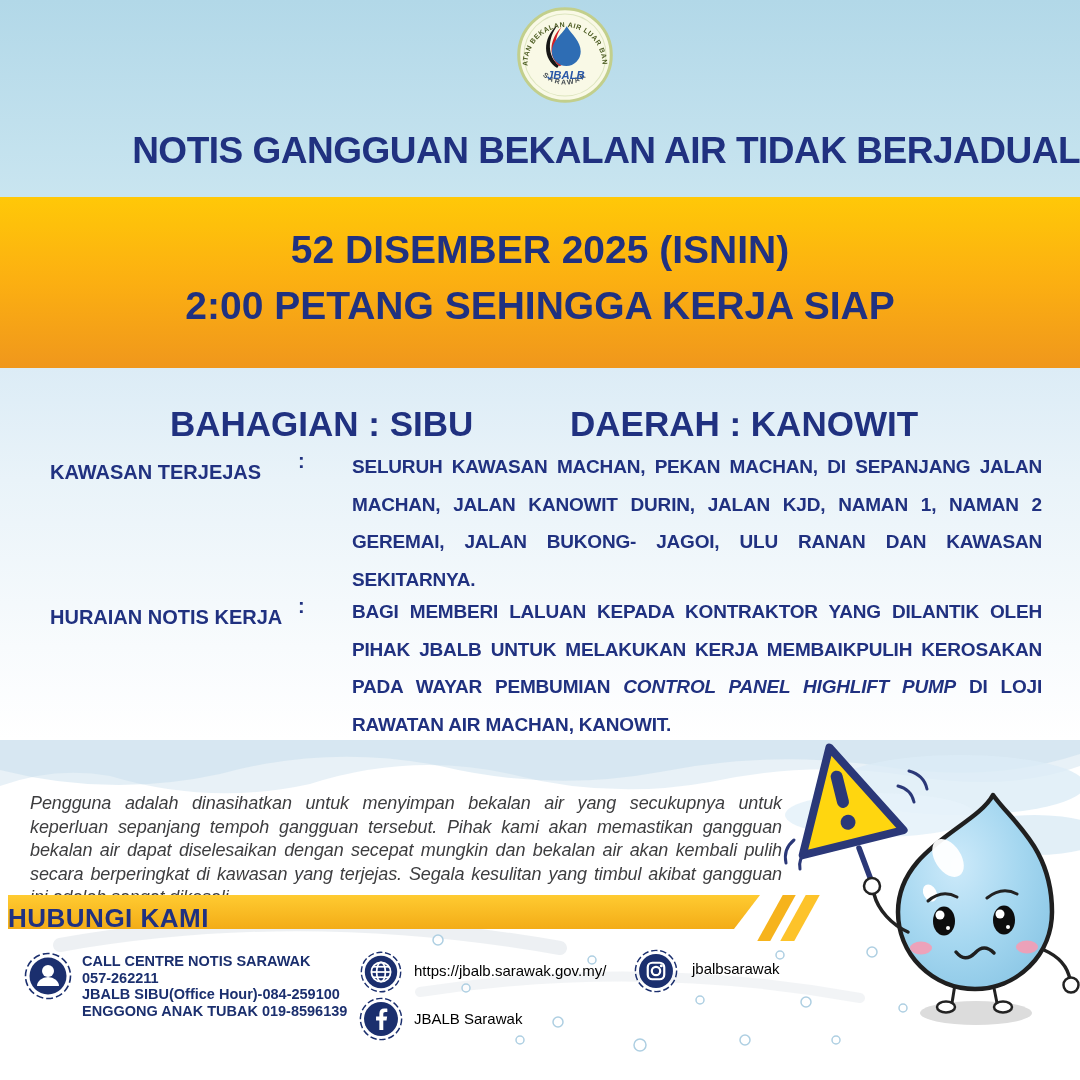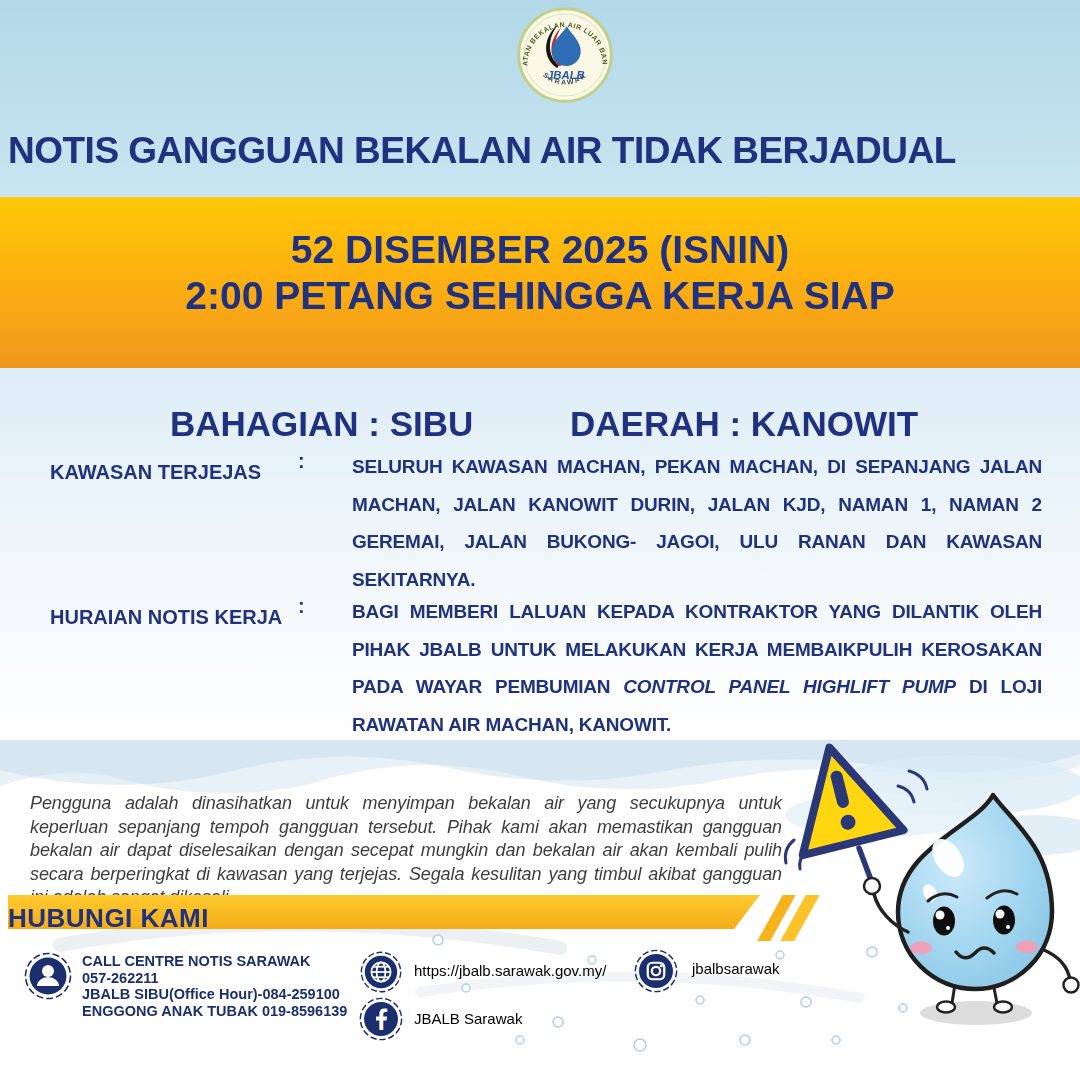--- a/index.html
+++ b/index.html
@@ -10,34 +10,34 @@
     font-family:"Liberation Sans",sans-serif;
     -webkit-font-smoothing:antialiased;
   }
   
   .header-band{
     position:absolute;left:0;top:0;width:1080px;height:197px;
     background:linear-gradient(180deg,var(--header-blue-top,#b2d8e8) 0%,var(--header-blue-bottom,#c9e5f0) 100%);
   }
   .logo{position:absolute;left:517px;top:7px;width:96px;height:96px;}
   .title{
-    position:absolute;left:0;right:0;top:130px;text-align:left;
+    position:absolute;left:0;right:0;top:130px;text-align:right;
     font-size:37px;font-weight:bold;letter-spacing:-.5px;
     color:var(--navy,#203180);white-space:nowrap;padding-left:8px;
   }
   
   .date-band{
     position:absolute;left:0;top:197px;width:1080px;height:171px;
     background:linear-gradient(180deg,var(--orange-top,#ffc808) 0%,#fdb townhouse 45%,var(--orange-bottom,#f0971c) 100%);
     background:linear-gradient(180deg,var(--orange-top,#ffc808) 0%,#fcb011 48%,var(--orange-bottom,#f0971c) 100%);
     text-align:center;color:var(--navy,#203180);font-weight:bold;
   }
   .date-line{font-size:39px;line-height:46px;}
   .date-line.first{margin-top:30px;}
-  .date-line.second{}
+  .date-line.second{margin-top:10px;}
   
   .info-band{
     position:absolute;left:0;top:368px;width:1080px;height:372px;
     background:linear-gradient(180deg,#dcecf6 0%,#e9f3f9 30%,#f8fbfd 75%,#ffffff 100%);
   }
   .region-row{position:absolute;left:0;top:36px;width:1040px;height:34px;
     color:var(--navy,#203180);font-weight:bold;font-size:35px;}
   .bahagian{position:absolute;left:170px;}
   .daerah{position:absolute;left:570px;}
   .section-row{position:absolute;left:0;width:1080px;color:var(--navy,#203180);font-weight:bold;}

